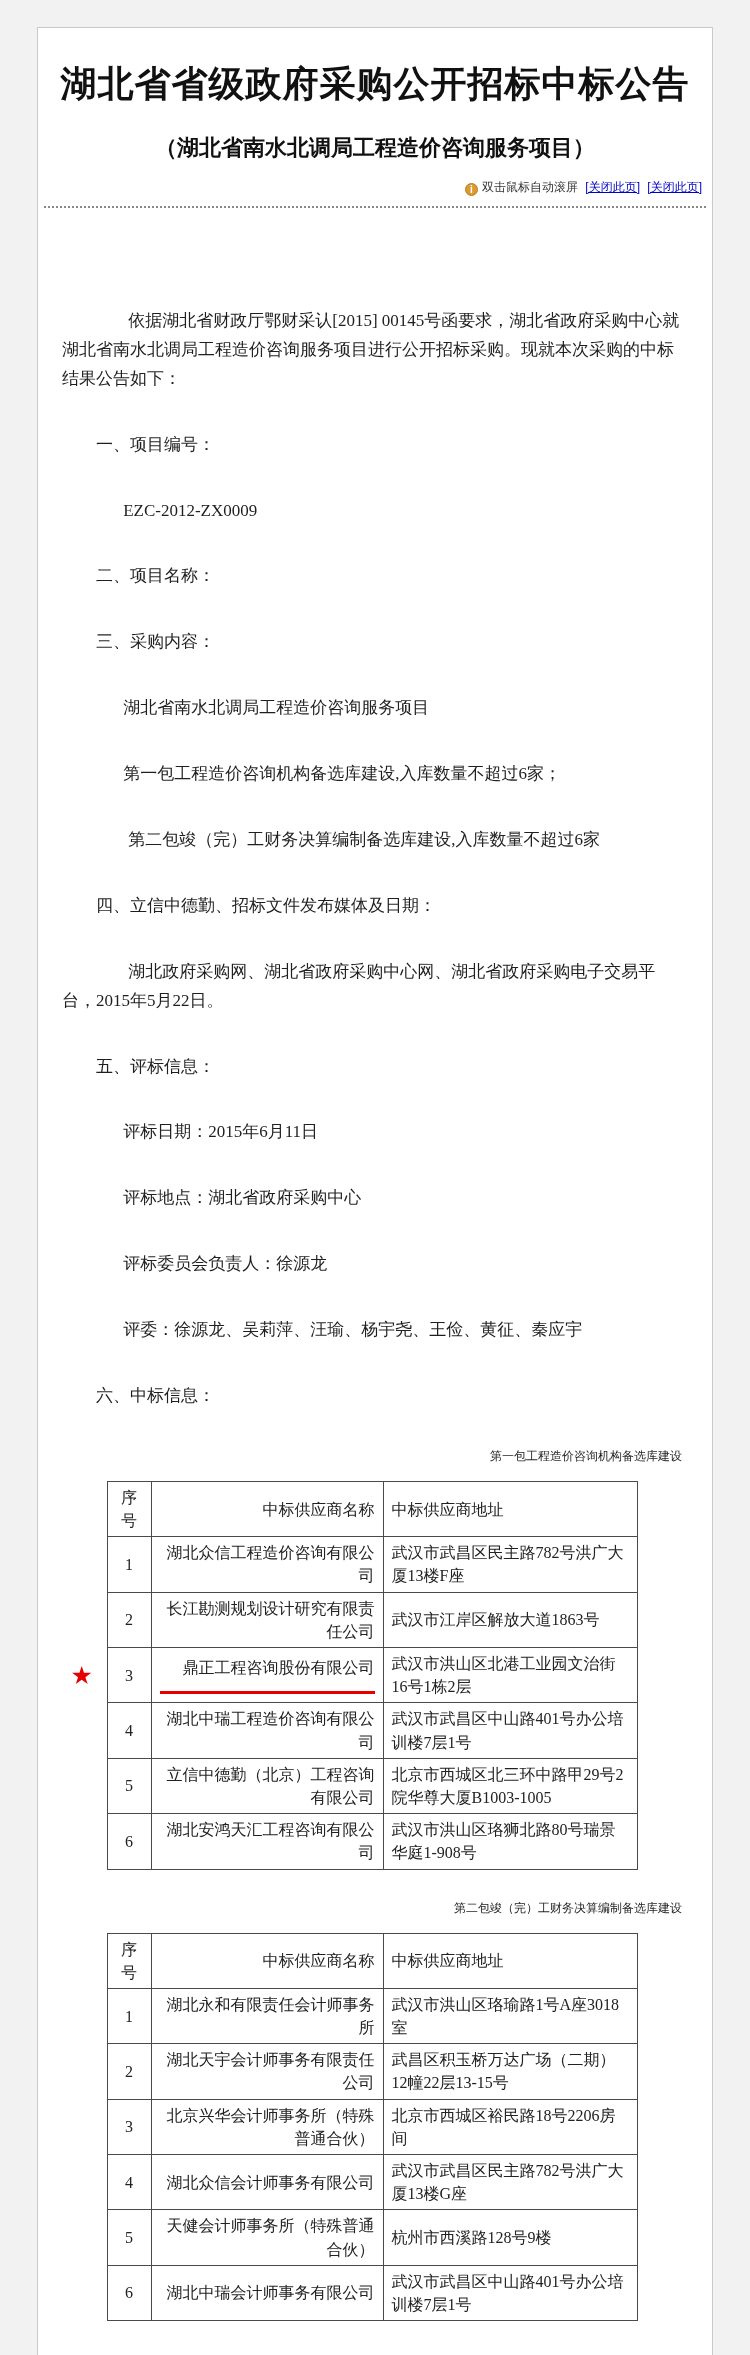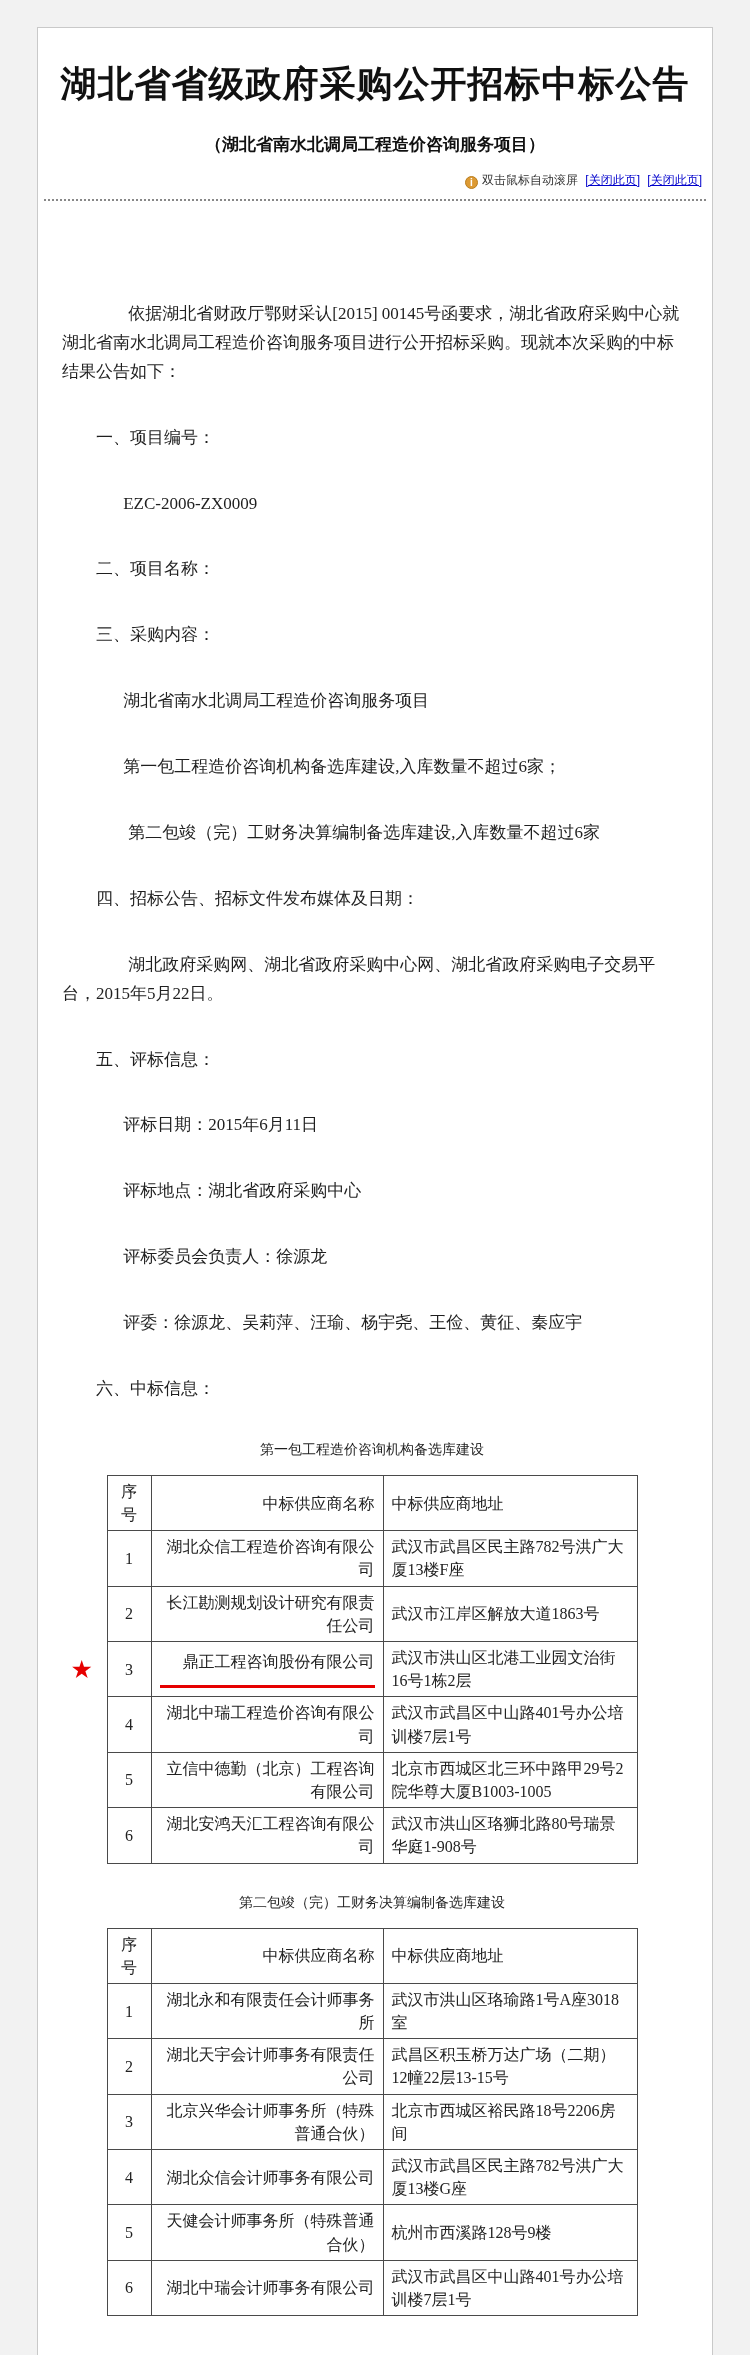--- a/index.html
+++ b/index.html
@@ -7,39 +7,39 @@
   body {
     width:750px; min-height:2355px; margin:0 auto;
     font-family:"Liberation Serif","DejaVu Serif",serif;
     color:#1f1f1f;
   }
   .doc-box {
     width:676px; margin:27px auto 0; background:#fff;
     border:1px solid #c9c9c9; padding:20px 0 26px;
   }
   .title { text-align:center; font-size:36px; font-weight:bold; letter-spacing:1px; margin-top:12px; color:#111; }
-  .subtitle { text-align:center; font-size:17px; font-weight:bold; margin-top:24px; color:#111; }
+  .subtitle { text-align:center; font-size:22px; font-weight:bold; margin-top:24px; color:#111; }
   .toolbar {
     text-align:right; padding-right:10px; margin-top:16px;
     font-family:"Liberation Sans","DejaVu Sans",sans-serif; font-size:12px; color:#333;
   }
   .ico {
     display:inline-block; width:13px; height:13px; border-radius:50%;
     background:var(--icon,#dd9a33); border:1px solid #b97d1e; color:#fff;
     font-size:10px; line-height:12px; text-align:center; font-weight:bold;
     vertical-align:-2px; margin-right:4px;
   }
   .tlink { color:var(--link,#0000cc); text-decoration:underline; margin-left:4px; cursor:pointer; }
   .dotted { border-top:2px dotted #888; margin:10px 6px 0; height:0; }
   .content { padding:62px 30px 0 24px; font-size:17px; }
   p.line { line-height:1.7; margin:37px 0; }
   p.sec  { text-indent:2em; }
   p.ind  { text-indent:3.6em; }
   p.para { text-indent:3.9em; }
-  .tbl-caption { text-align:center; font-size:14px; margin:30px 0 16px; }
+  .tbl-caption { text-align:right; font-size:12px; margin:30px 0 16px; }
   .tbl-caption.gap-top { }
   table.supplier-table {
     border-collapse:collapse; margin:0 auto; width:530px;
     font-size:16px; color:#222; table-layout:fixed;
   }
   table.supplier-table th, table.supplier-table td {
     border:1px solid #4a4a4a; padding:4px 8px; line-height:1.45; vertical-align:middle;
   }
   th { font-weight:normal; text-align:center; }
   .c-num  { width:44px; text-align:center; position:relative;font-family:Liberation Serif, serif; }
@@ -70,33 +70,33 @@
   <div class="dotted"></div>
 
   <div class="content">
 
     <div>
 
         <p class="line para">依据湖北省财政厅鄂财采认[2015] 00145号函要求，湖北省政府采购中心就湖北省南水北调局工程造价咨询服务项目进行公开招标采购。现就本次采购的中标结果公告如下：</p>
 
         <p class="line sec">一、项目编号：</p>
 
-        <p class="line ind">EZC-2006-ZX0009</p>
+        <p class="line ind">EZC-2012-ZX0009</p>
 
         <p class="line sec">二、项目名称：</p>
 
         <p class="line sec">三、采购内容：</p>
 
         <p class="line ind">湖北省南水北调局工程造价咨询服务项目</p>
 
         <p class="line ind">第一包工程造价咨询机构备选库建设,入库数量不超过6家；</p>
 
         <p class="line para">第二包竣（完）工财务决算编制备选库建设,入库数量不超过6家</p>
 
-        <p class="line sec">四、招标公告、招标文件发布媒体及日期：</p>
+        <p class="line sec">四、立信中德勤、招标文件发布媒体及日期：</p>
 
         <p class="line para">湖北政府采购网、湖北省政府采购中心网、湖北省政府采购电子交易平台，2015年5月22日。</p>
 
         <p class="line sec">五、评标信息：</p>
 
         <p class="line ind">评标日期：2015年6月11日</p>
 
         <p class="line ind">评标地点：湖北省政府采购中心</p>
 
         <p class="line ind">评标委员会负责人：徐源龙</p>

